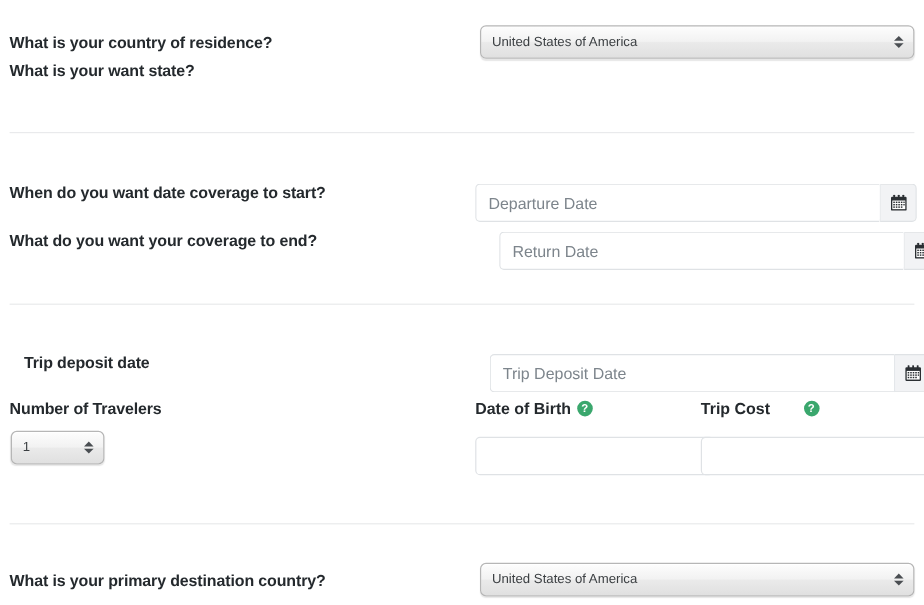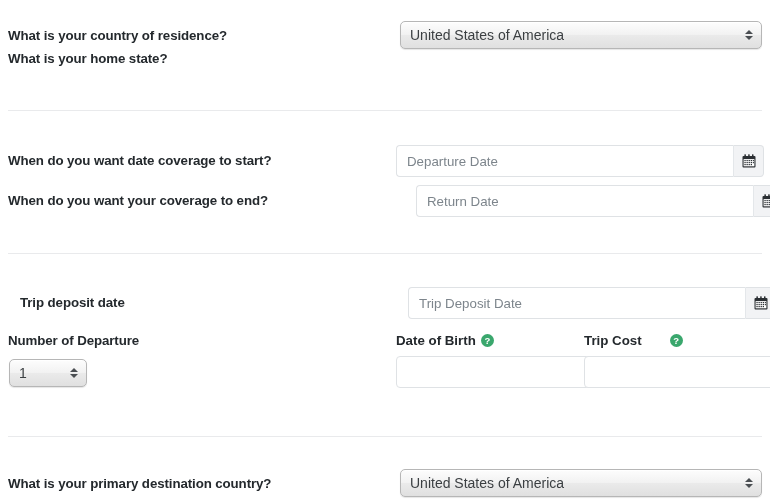--- a/index.html
+++ b/index.html
@@ -57,21 +57,21 @@
     height: 28px;
   }
   .sel {
     width: 100%;
     height: 28px;
     border: 1px solid #b6b6b6;
     border-radius: 5px;
     background: linear-gradient(180deg, #fdfdfd 0%, #f2f2f2 48%, #eaeaea 52%, #e0e0e0 100%);
     box-shadow: 0 1px 1px rgba(0,0,0,0.10), inset 0 1px 0 rgba(255,255,255,0.85);
     font-family: "Liberation Sans", sans-serif;
-    font-size: 14px;
+    font-size: 11px;
     color: #3b3f42;
     padding: 0 26px 0 9px;
     line-height: 26px;
     white-space: nowrap;
     overflow: hidden;
     text-overflow: ellipsis;
     position: relative;
     cursor: default;
   }
   .sel .caret {
@@ -99,21 +99,21 @@
   
   .sel.small {
     padding: 0 24px 0 9px;
   }
 
   
   .field {
     position: absolute;
     height: 48px;
     display: flex;
-    align-items: flex-start;
+    align-items: center;
   }
   .inp {
     flex: 1 1 auto;
     height: 32px;
     border: 1px solid #dfe2e5;
     border-radius: 4px;
     background: #fff;
     font-family: "Liberation Sans", sans-serif;
     font-size: 13.3px;
     color: #3c4043;
@@ -182,21 +182,21 @@
         <span>United States of America</span>
         <span class="caret">
             <i class="up"></i>
             <i class="down"></i>
           </span>
       </div>
     </div>
   </div>
 
   <div class="row" style="top:39px;">
-    <div class="label">What is your home state?</div>
+    <div class="label">What is your want state?</div>
   </div>
 
   <div class="divider" style="top:110px;"></div>
 
   <div class="row" style="top:141px;">
     <div class="label">When do you want date coverage to start?</div>
     <div class="field" style="left:396px; top:4px; width:368px;">
       <input class="inp has-addon" type="text" value="" placeholder="Departure Date" style="">
       <div class="addon">
         <svg width="14" height="14" viewBox="0 0 14 14" aria-hidden="true">
@@ -220,21 +220,21 @@
             <rect x="4.5" y="10" width="1.3" height="1.2"></rect>
             <rect x="6.6" y="10" width="1.3" height="1.2"></rect>
             <rect x="8.7" y="10" width="1.3" height="1.2"></rect>
           </g>
         </svg>
       </div>
     </div>
   </div>
 
   <div class="row" style="top:181px;">
-    <div class="label">When do you want your coverage to end?</div>
+    <div class="label">What do you want your coverage to end?</div>
     <div class="field" style="left:416px; top:4px; width:368px;">
       <input class="inp has-addon" type="text" value="" placeholder="Return Date" style="">
       <div class="addon">
         <svg width="14" height="14" viewBox="0 0 14 14" aria-hidden="true">
           <rect x="0.5" y="2" width="13" height="11.5" rx="1" fill="#2b2f33"></rect>
           <rect x="1.6" y="5.1" width="10.8" height="7.2" fill="#ffffff"></rect>
           <rect x="2.4" y="0.3" width="1.5" height="2.6" rx="0.5" fill="#2b2f33"></rect>
           <rect x="6.2" y="0.3" width="1.5" height="2.6" rx="0.5" fill="#2b2f33"></rect>
           <rect x="10" y="0.3" width="1.5" height="2.6" rx="0.5" fill="#2b2f33"></rect>
           <g fill="#2b2f33">
@@ -285,21 +285,21 @@
             <rect x="2.4" y="10" width="1.3" height="1.2"></rect>
             <rect x="4.5" y="10" width="1.3" height="1.2"></rect>
             <rect x="6.6" y="10" width="1.3" height="1.2"></rect>
             <rect x="8.7" y="10" width="1.3" height="1.2"></rect>
           </g>
         </svg>
       </div>
     </div>
   </div>
 
-  <div class="label" style="position:absolute; left:8px; top:325px; height:32px; line-height:32px;">Number of Departure</div>
+  <div class="label" style="position:absolute; left:8px; top:325px; height:32px; line-height:32px;">Number of Travelers</div>
   <div class="sel-wrap" style="left:9px; top:359px; width:78px;">
     <div class="sel small">
       <span>1</span>
       <span class="caret">
           <i class="up"></i>
           <i class="down"></i>
         </span>
     </div>
   </div>
 

